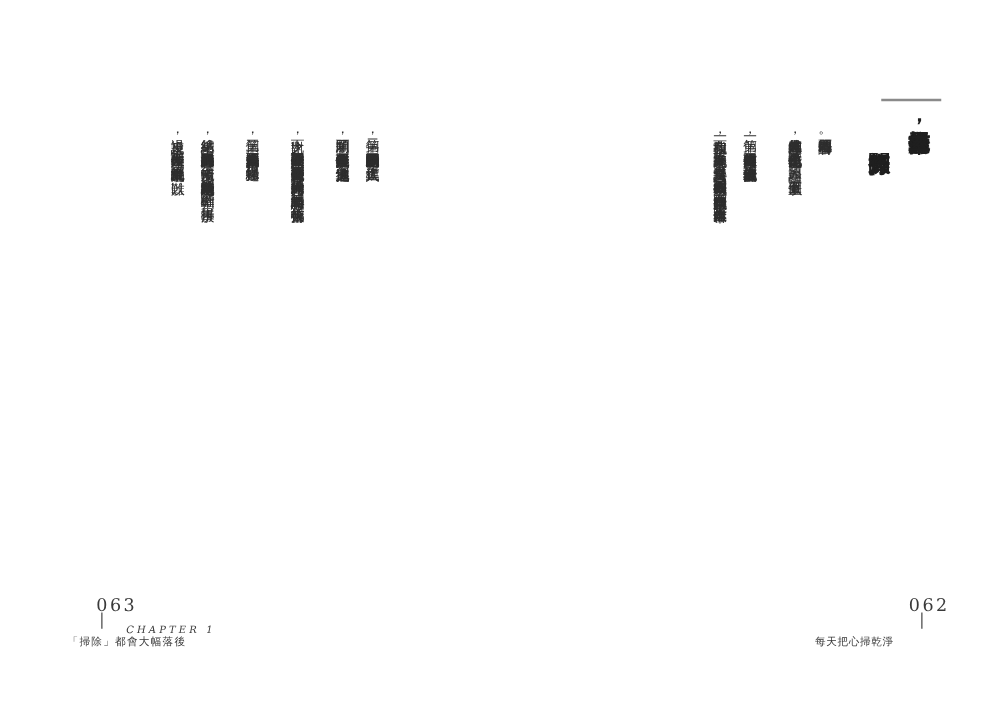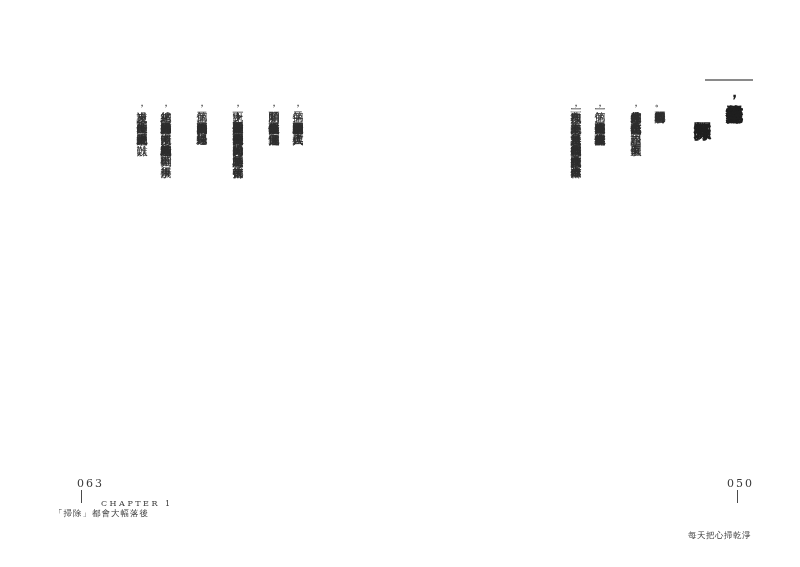--- a/index.html
+++ b/index.html
@@ -54,58 +54,58 @@
     font-weight: 600;
     line-height: 32px;
     color: #1f1f1f;
   }
   .section-title .title-line { margin: 0; }
   .section-title .line2 { margin-top: 17px; } 
 
   
   .folio {
     position: absolute;
-    font-size: 11px;
+    font-size: 14px;
     letter-spacing: 2px;
     color: #3a3a3a;
   }
   #folio-left  { left: 77px;  top: 477px; }
   #folio-right { left: 727px; top: 477px; }
   .folio-line {
     position: absolute;
     width: 1px;
     height: 13px;
     background: #4a4a4a;
   }
   #folio-line-left  { left: 81px;  top: 490px; }
   #folio-line-right { left: 737px; top: 490px; }
   .chapter-label {
     position: absolute;
     left: 101px;
     top: 499px;
     font-size: 8px;
     letter-spacing: 2.5px;
     color: #3a3a3a;
+    font-style: italic;
   }
   .chapter-title {
     position: absolute;
     left: 54px;
     top: 508px;
     font-size: 8.5px;
     letter-spacing: 1px;
     color: #3a3a3a;
   }
   .book-title {
     position: absolute;
-    left: 688px;
+    left: 652px;
     top: 508px;
     font-size: 8.5px;
     letter-spacing: 0.5px;
     color: #3a3a3a;
-    margin-top: 22px;
   }
 </style>
 </head>
 <body>
 
 <div class="spread">
 
   <div class="title-rule"></div>
 
   <div class="section-title">
@@ -113,21 +113,21 @@
     <div class="title-line line2">打好人際關係</div>
   </div>
 
   <div class="v-body" id="right-body">
     <p>請各位轉頭看看四周吧。</p>
     <p>座位總是井然有序的人，是不是工作能力也比較出色呢？論起原因，主要有以下三個。</p>
     <p class="group-gap">第一個，是因為座位整理得有條不紊的人，自然也能按部就班處理好工作。</p>
     <p>和找東西一樣，桌面如果凌亂不堪，無論是資料還是文具，很容易在需要時找不到東西。一旦浪費時間在找東西上，工作效率自然會下降。</p>
   </div>
 
-  <div class="folio" id="folio-right">050</div>
+  <div class="folio" id="folio-right">062</div>
   <div class="folio-line" id="folio-line-right"></div>
   <div class="book-title">每天把心掃乾淨</div>
 
   <div class="v-body" id="left-body">
     <p>第二個，是因為坐下的瞬間馬上就能啟動開關，進入工作模式。</p>
     <p>開頭順利了，接下來處理起工作也能很快進入狀況，一個接一個地迅速完成。</p>
     <p class="group-gap">對比之下，不整理座位的人即便要開始工作了，也會在開始前覺得需要先整理一下桌面。與具備「掃除力」的人相比，無論是時間還是心態，都會大幅落後。</p>
     <p class="group-gap">第三個，是因為大腦會與乾淨的桌面同步，思緒保持暢通。</p>
     <p class="group-gap">總結起來，具備「掃除力」的人因為思路不容易打結，反而清晰流暢，所以能夠精準又迅速地歸納出結論，判斷準確、行事果決。</p>
     <p>反過來說，平時不整理座位的人，大腦也經常是一團混亂，難以</p>

